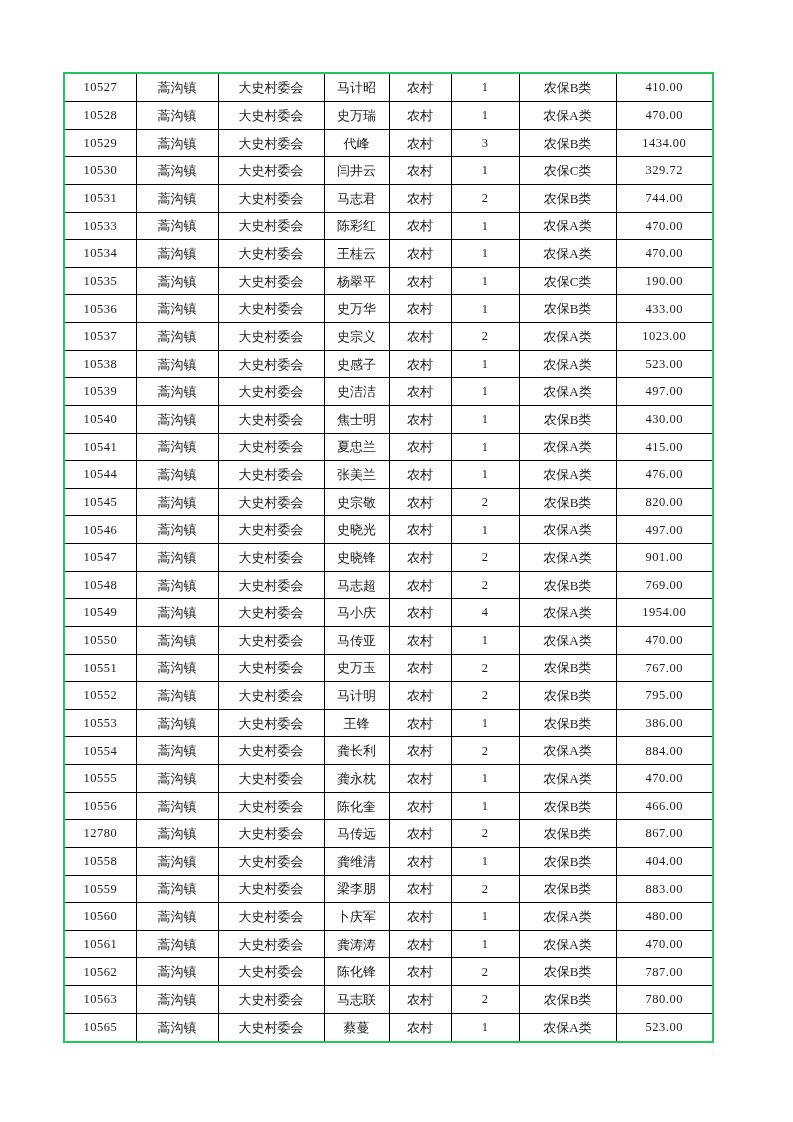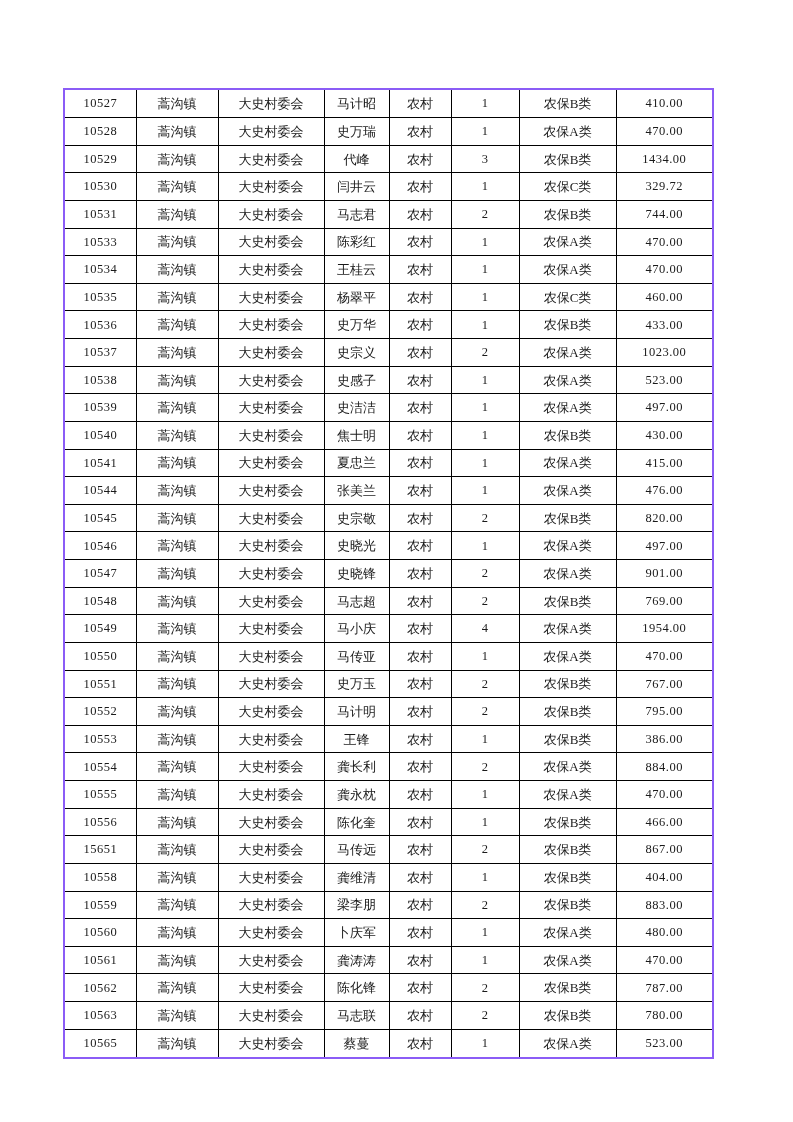--- a/index.html
+++ b/index.html
@@ -17,26 +17,26 @@
   .page {
     position: absolute;
     left: 0; top: 0;
     width: 793px;
     height: 1122px;
     background: #ffffff;
   }
   table.data-table {
     position: absolute;
     left: 63px;
-    top: 88px;
+    top: 72px;
     width: 649px;
     height: 971px;
     border-collapse: collapse;
     table-layout: fixed;
-    border: 2px solid #8b5cf6;
+    border: 2px solid #22c55e;
   }
   table.data-table td {
     border: 1.5px solid #000000;
     text-align: center;
     vertical-align: middle;
     font-size: 13px;
     line-height: 1;
     padding: 0;
     white-space: nowrap;
     overflow: hidden;
@@ -134,21 +134,21 @@
           <td class="num">470.00</td>
         </tr>
         <tr>
           <td class="num">10535</td>
           <td>蒿沟镇</td>
           <td>大史村委会</td>
           <td>杨翠平</td>
           <td>农村</td>
           <td class="num">1</td>
           <td>农保C类</td>
-          <td class="num">460.00</td>
+          <td class="num">190.00</td>
         </tr>
         <tr>
           <td class="num">10536</td>
           <td>蒿沟镇</td>
           <td>大史村委会</td>
           <td>史万华</td>
           <td>农村</td>
           <td class="num">1</td>
           <td>农保B类</td>
           <td class="num">433.00</td>
@@ -327,21 +327,21 @@
           <td class="num">10556</td>
           <td>蒿沟镇</td>
           <td>大史村委会</td>
           <td>陈化奎</td>
           <td>农村</td>
           <td class="num">1</td>
           <td>农保B类</td>
           <td class="num">466.00</td>
         </tr>
         <tr>
-          <td class="num">15651</td>
+          <td class="num">12780</td>
           <td>蒿沟镇</td>
           <td>大史村委会</td>
           <td>马传远</td>
           <td>农村</td>
           <td class="num">2</td>
           <td>农保B类</td>
           <td class="num">867.00</td>
         </tr>
         <tr>
           <td class="num">10558</td>

